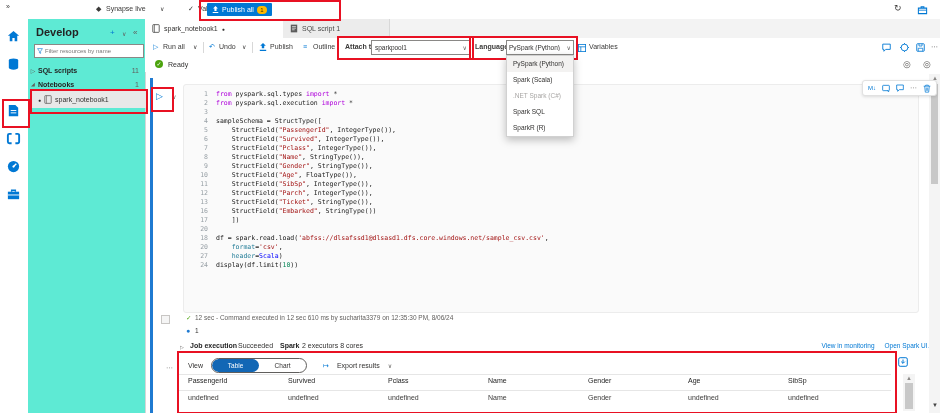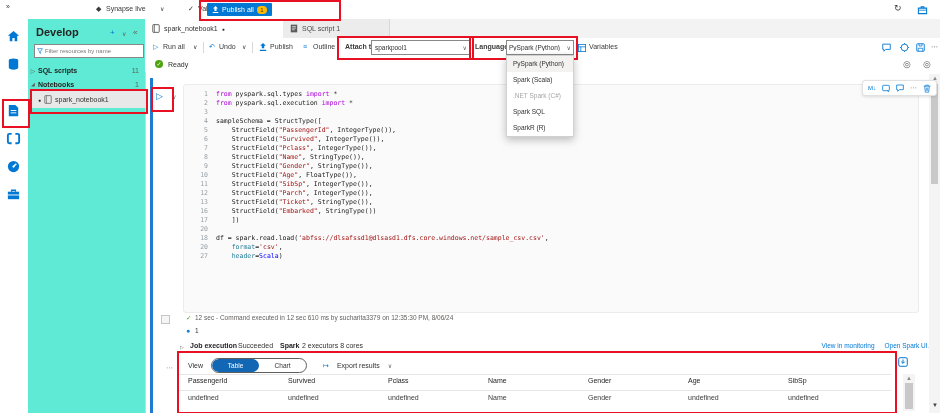--- a/index.html
+++ b/index.html
@@ -355,20 +355,24 @@
           <span class="ln">18</span>
           <span class="code"><span class="tk-p">df = spark.read.load(</span><span class="tk-s">'abfss://dlsafssd1@dlsasd1.dfs.core.windows.net/sample_csv.csv'</span><span class="tk-p">,</span></span>
         </div>
         <div class="code-line">
           <span class="ln">20</span>
           <span class="code"><span class="tk-v">    format</span><span class="tk-p">=</span><span class="tk-s">'csv'</span><span class="tk-p">,</span></span>
         </div>
         <div class="code-line">
           <span class="ln">27</span>
           <span class="code"><span class="tk-v">    header</span><span class="tk-p">=</span><span class="tk-c">Scala</span><span class="tk-p">)</span></span>
+        </div>
+        <div class="code-line">
+          <span class="ln">24</span>
+          <span class="code"><span class="tk-p">display(df.limit(</span><span class="tk-n">10</span><span class="tk-p">))</span></span>
         </div>
       </div>
   </div>
 
   <div id="celltools" class="abs">
     <span style="font-size:6px;">M↓</span>
     <span>
       <svg width="8" height="8" viewBox="0 0 12 12">
           <rect x="1" y="2" width="10" height="8" rx="1" fill="none" stroke="#0078d4" stroke-width="1.2"></rect>
           <path d="M8 10 l3 2" stroke="#0078d4" stroke-width="1.2"></path>

